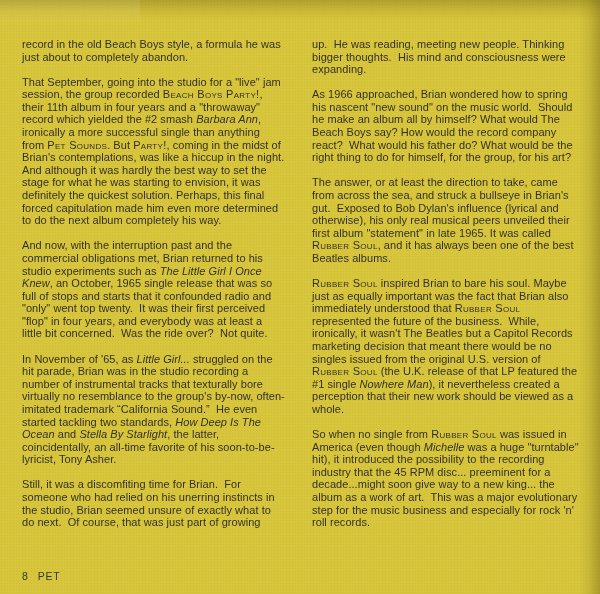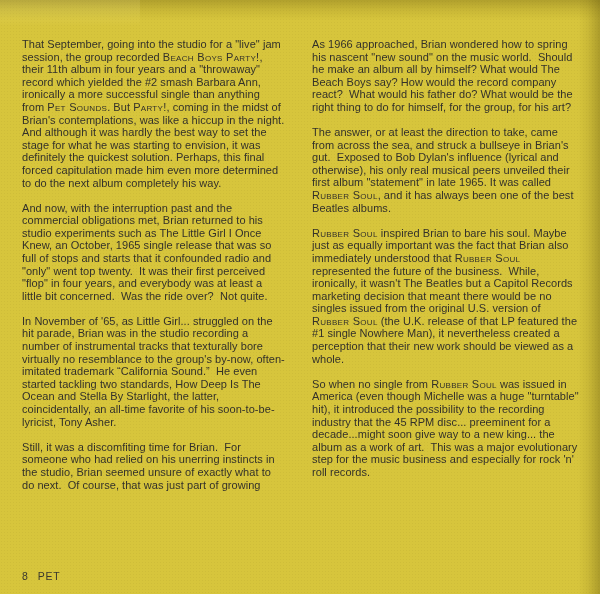--- a/index.html
+++ b/index.html
@@ -32,47 +32,49 @@
   .col {
     position: absolute;
     top: 38px;
     font-size: 11px;
     line-height: 12.6px;
     letter-spacing: 0.05px;
   }
   .col-left  { left: 22px;  width: 263px; }
   .col-right { left: 312px; width: 268px; }
   .para { margin: 0 0 12.5px 0; white-space: pre-wrap; }
-  .i  { }
+  .i  { font-style: italic; }
   .sc { font-variant: small-caps; letter-spacing: 0.3px; }
   .footer {
     position: absolute;
     left: 22px;
     bottom: 12px;
     font-size: 10.5px;
     letter-spacing: 0.8px;
     color: #3a382e;
   }
   .footer .label { margin-left: 9px; }
 </style>
 </head>
 <body>
 
 <div class="page">
   <div class="shade-corner"></div>
   <div class="shade-top"></div>
   <div class="shade-right"></div>
 
   <div class="col col-left">
+      <p class="para"><span>record in the old Beach Boys style, a formula he was just about to completely abandon.</span></p>
       <p class="para"><span>That September, going into the studio for a "live" jam session, the group recorded </span><span class="sc">Beach Boys Party!</span><span>, their 11th album in four years and a "throwaway" record which yielded the #2 smash </span><span class="i">Barbara Ann</span><span>,  ironically a more successful single than anything from </span><span class="sc">Pet Sounds</span><span>. But </span><span class="sc">Party!</span><span>, coming in the midst of Brian's contemplations, was like a hiccup in the night.  And although it was hardly the best way to set the stage for what he was starting to envision, it was definitely the quickest solution. Perhaps, this final forced capitulation made him even more determined to do the next album completely his way.</span></p>
       <p class="para"><span>And now, with the interruption past and the commercial obligations met, Brian returned to his studio experiments such as </span><span class="i">The Little Girl I Once Knew</span><span>, an October, 1965 single release that was so full of stops and starts that it confounded radio and "only" went top twenty.  It was their first perceived "flop" in four years, and everybody was at least a little bit concerned.  Was the ride over?  Not quite.</span></p>
       <p class="para"><span>In November of '65, as </span><span class="i">Little Girl...</span><span> struggled on the hit parade, Brian was in the studio recording a number of instrumental tracks that texturally bore virtually no resemblance to the group's by-now, often-imitated trademark “California Sound.”  He even started tackling two standards, </span><span class="i">How Deep Is The Ocean</span><span> and </span><span class="i">Stella By Starlight</span><span>, the latter, coincidentally, an all-time favorite of his soon-to-be-lyricist, Tony Asher.</span></p>
       <p class="para"><span>Still, it was a discomfiting time for Brian.  For someone who had relied on his unerring instincts in the studio, Brian seemed unsure of exactly what to do next.  Of course, that was just part of growing</span></p>
     </div>
   <div class="col col-right">
+      <p class="para"><span>up.  He was reading, meeting new people. Thinking bigger thoughts.  His mind and consciousness were expanding.</span></p>
       <p class="para"><span>As 1966 approached, Brian wondered how to spring his nascent "new sound" on the music world.  Should he make an album all by himself? What would The Beach Boys say? How would the record company react?  What would his father do? What would be the right thing to do for himself, for the group, for his art?</span></p>
       <p class="para"><span>The answer, or at least the direction to take, came from across the sea, and struck a bullseye in Brian's gut.  Exposed to Bob Dylan's influence (lyrical and otherwise), his only real musical peers unveiled their first album "statement" in late 1965. It was called </span><span class="sc">Rubber Soul</span><span>, and it has always been one of the best Beatles albums.</span></p>
       <p class="para"><span class="sc">Rubber Soul</span><span> inspired Brian to bare his soul. Maybe just as equally important was the fact that Brian also immediately understood that </span><span class="sc">Rubber Soul</span><span> represented the future of the business.  While, ironically, it wasn't The Beatles but a Capitol Records marketing decision that meant there would be no singles issued from the original U.S. version of </span><span class="sc">Rubber Soul</span><span> (the U.K. release of that LP featured the #1 single </span><span class="i">Nowhere Man</span><span>), it nevertheless created a perception that their new work should be viewed as a whole.</span></p>
       <p class="para"><span>So when no single from </span><span class="sc">Rubber Soul</span><span> was issued in America (even though </span><span class="i">Michelle</span><span> was a huge "turntable" hit), it introduced the possibility to the recording industry that the 45 RPM disc... preeminent for a decade...might soon give way to a new king... the album as a work of art.  This was a major evolutionary step for the music business and especially for rock 'n' roll records.</span></p>
     </div>
 
   <div class="footer">
     <span class="num">8</span><span class="label">PET</span>
   </div>
 </div>

